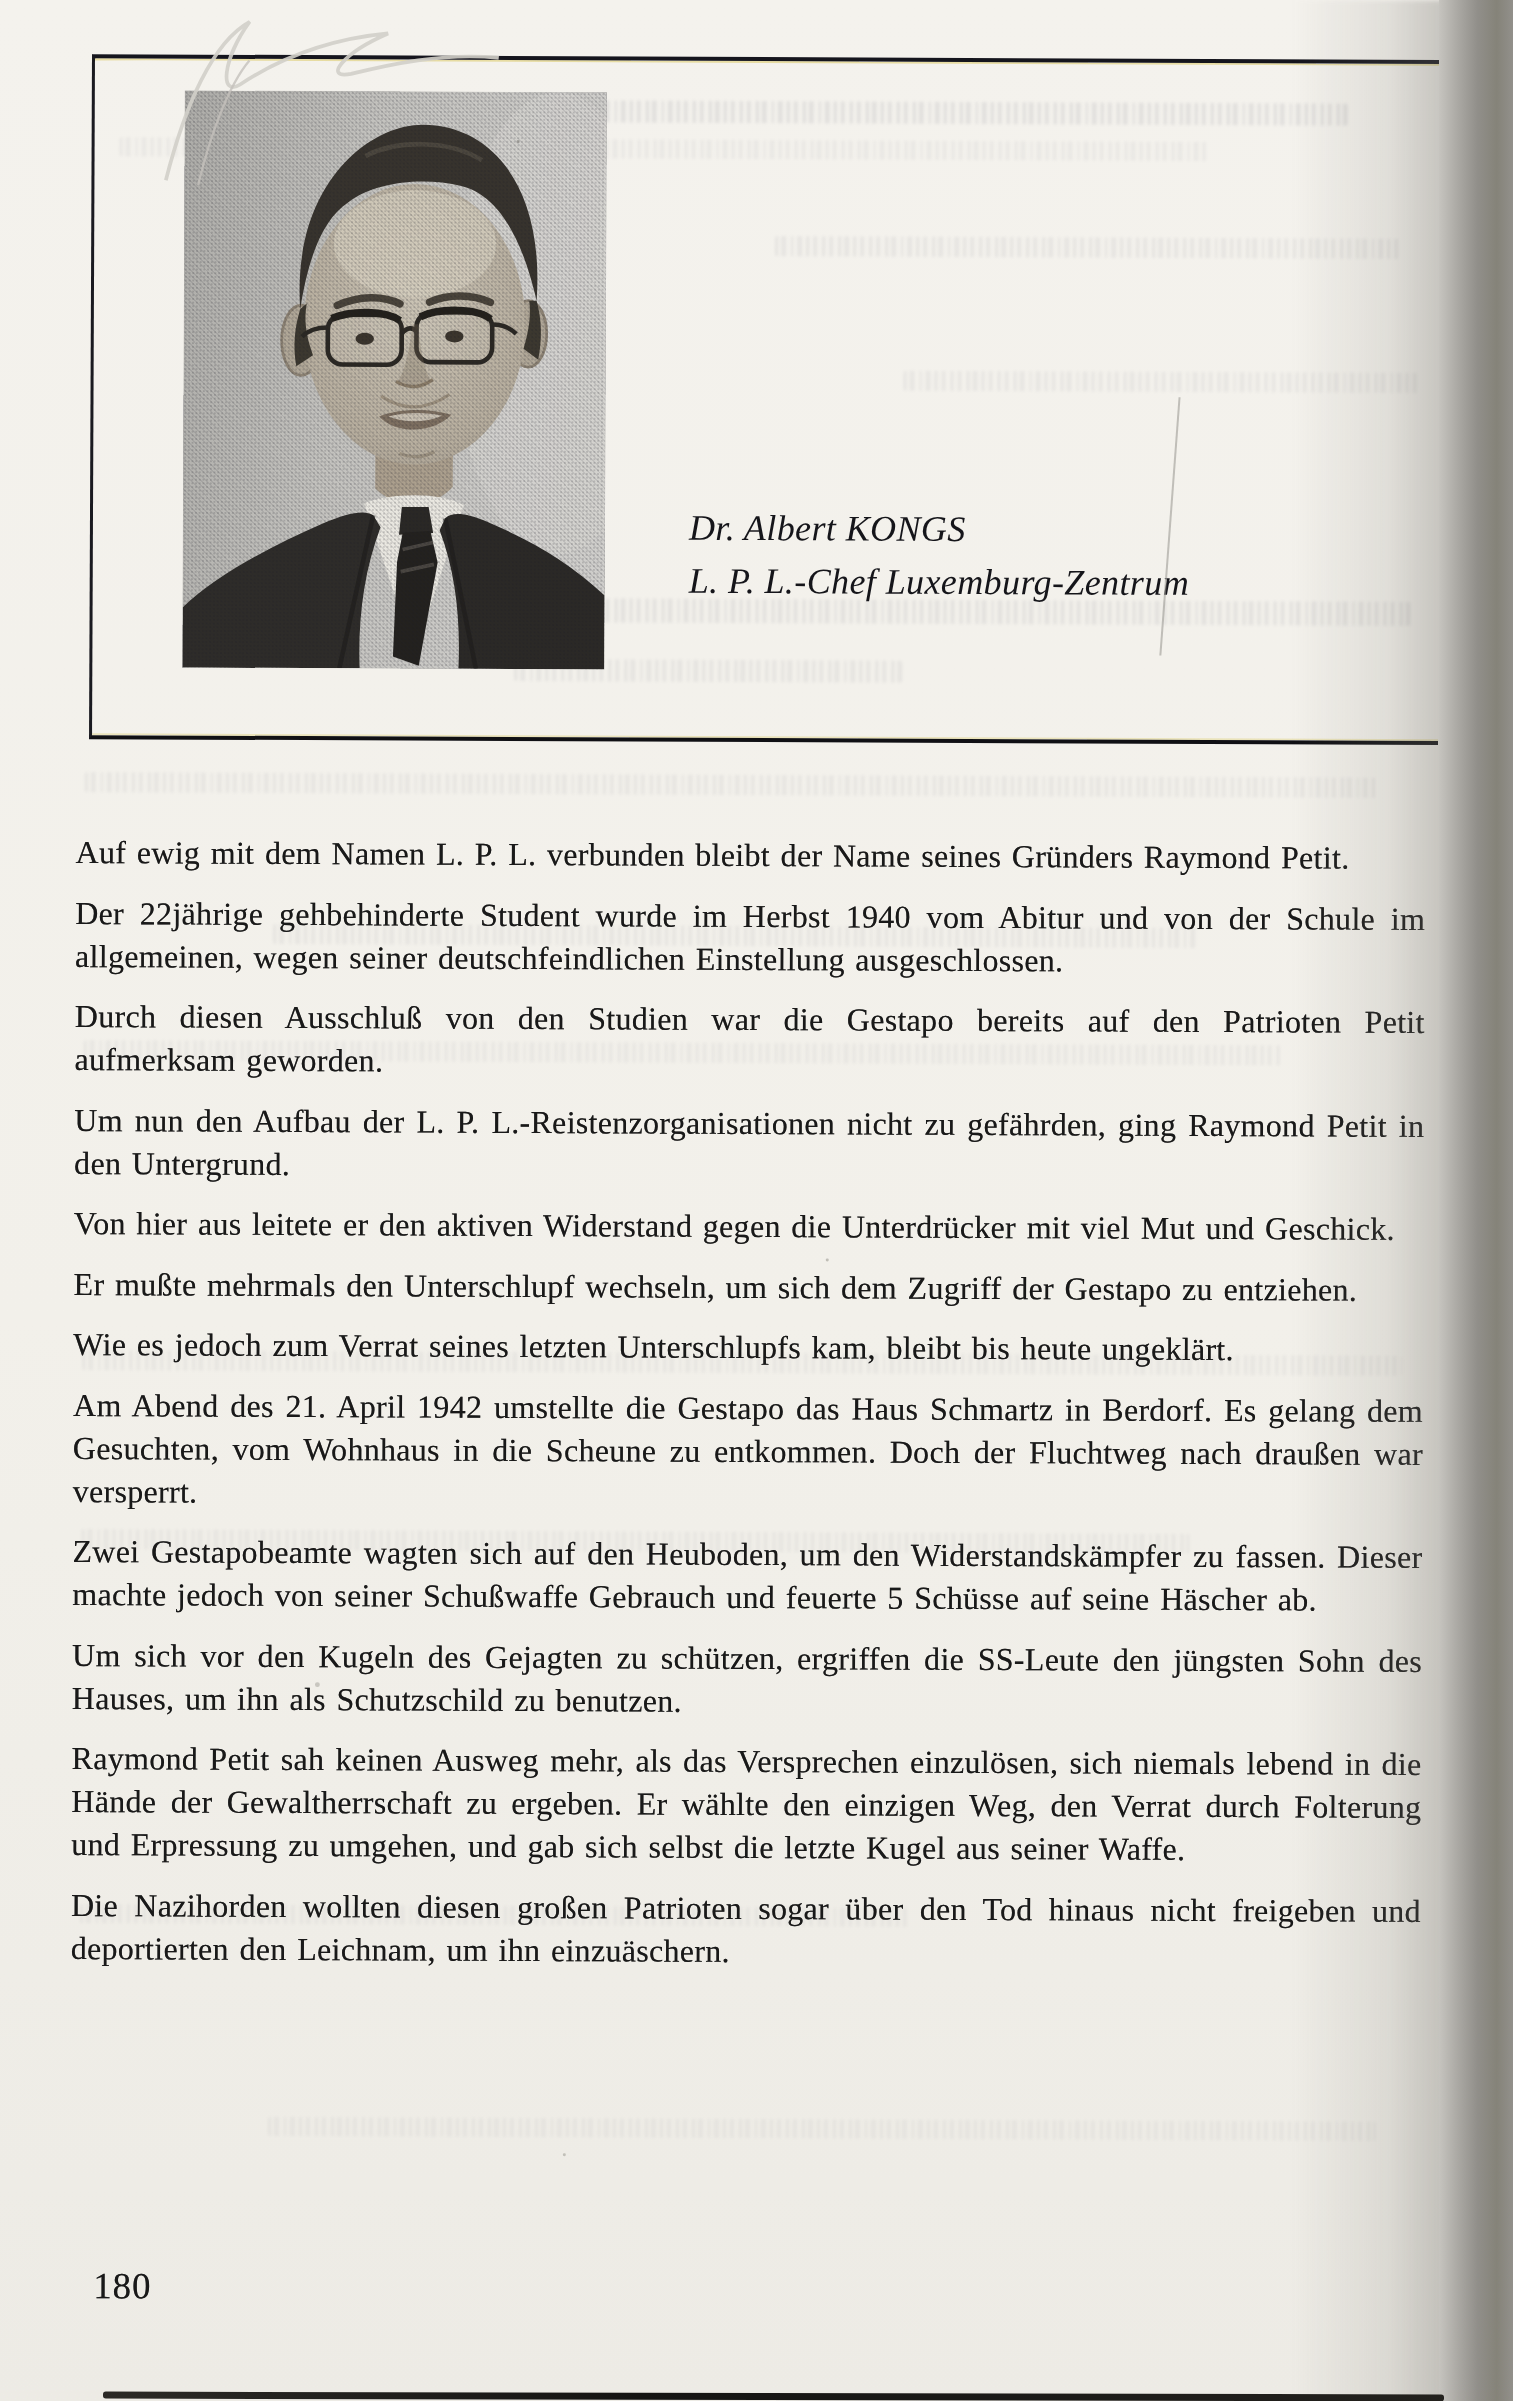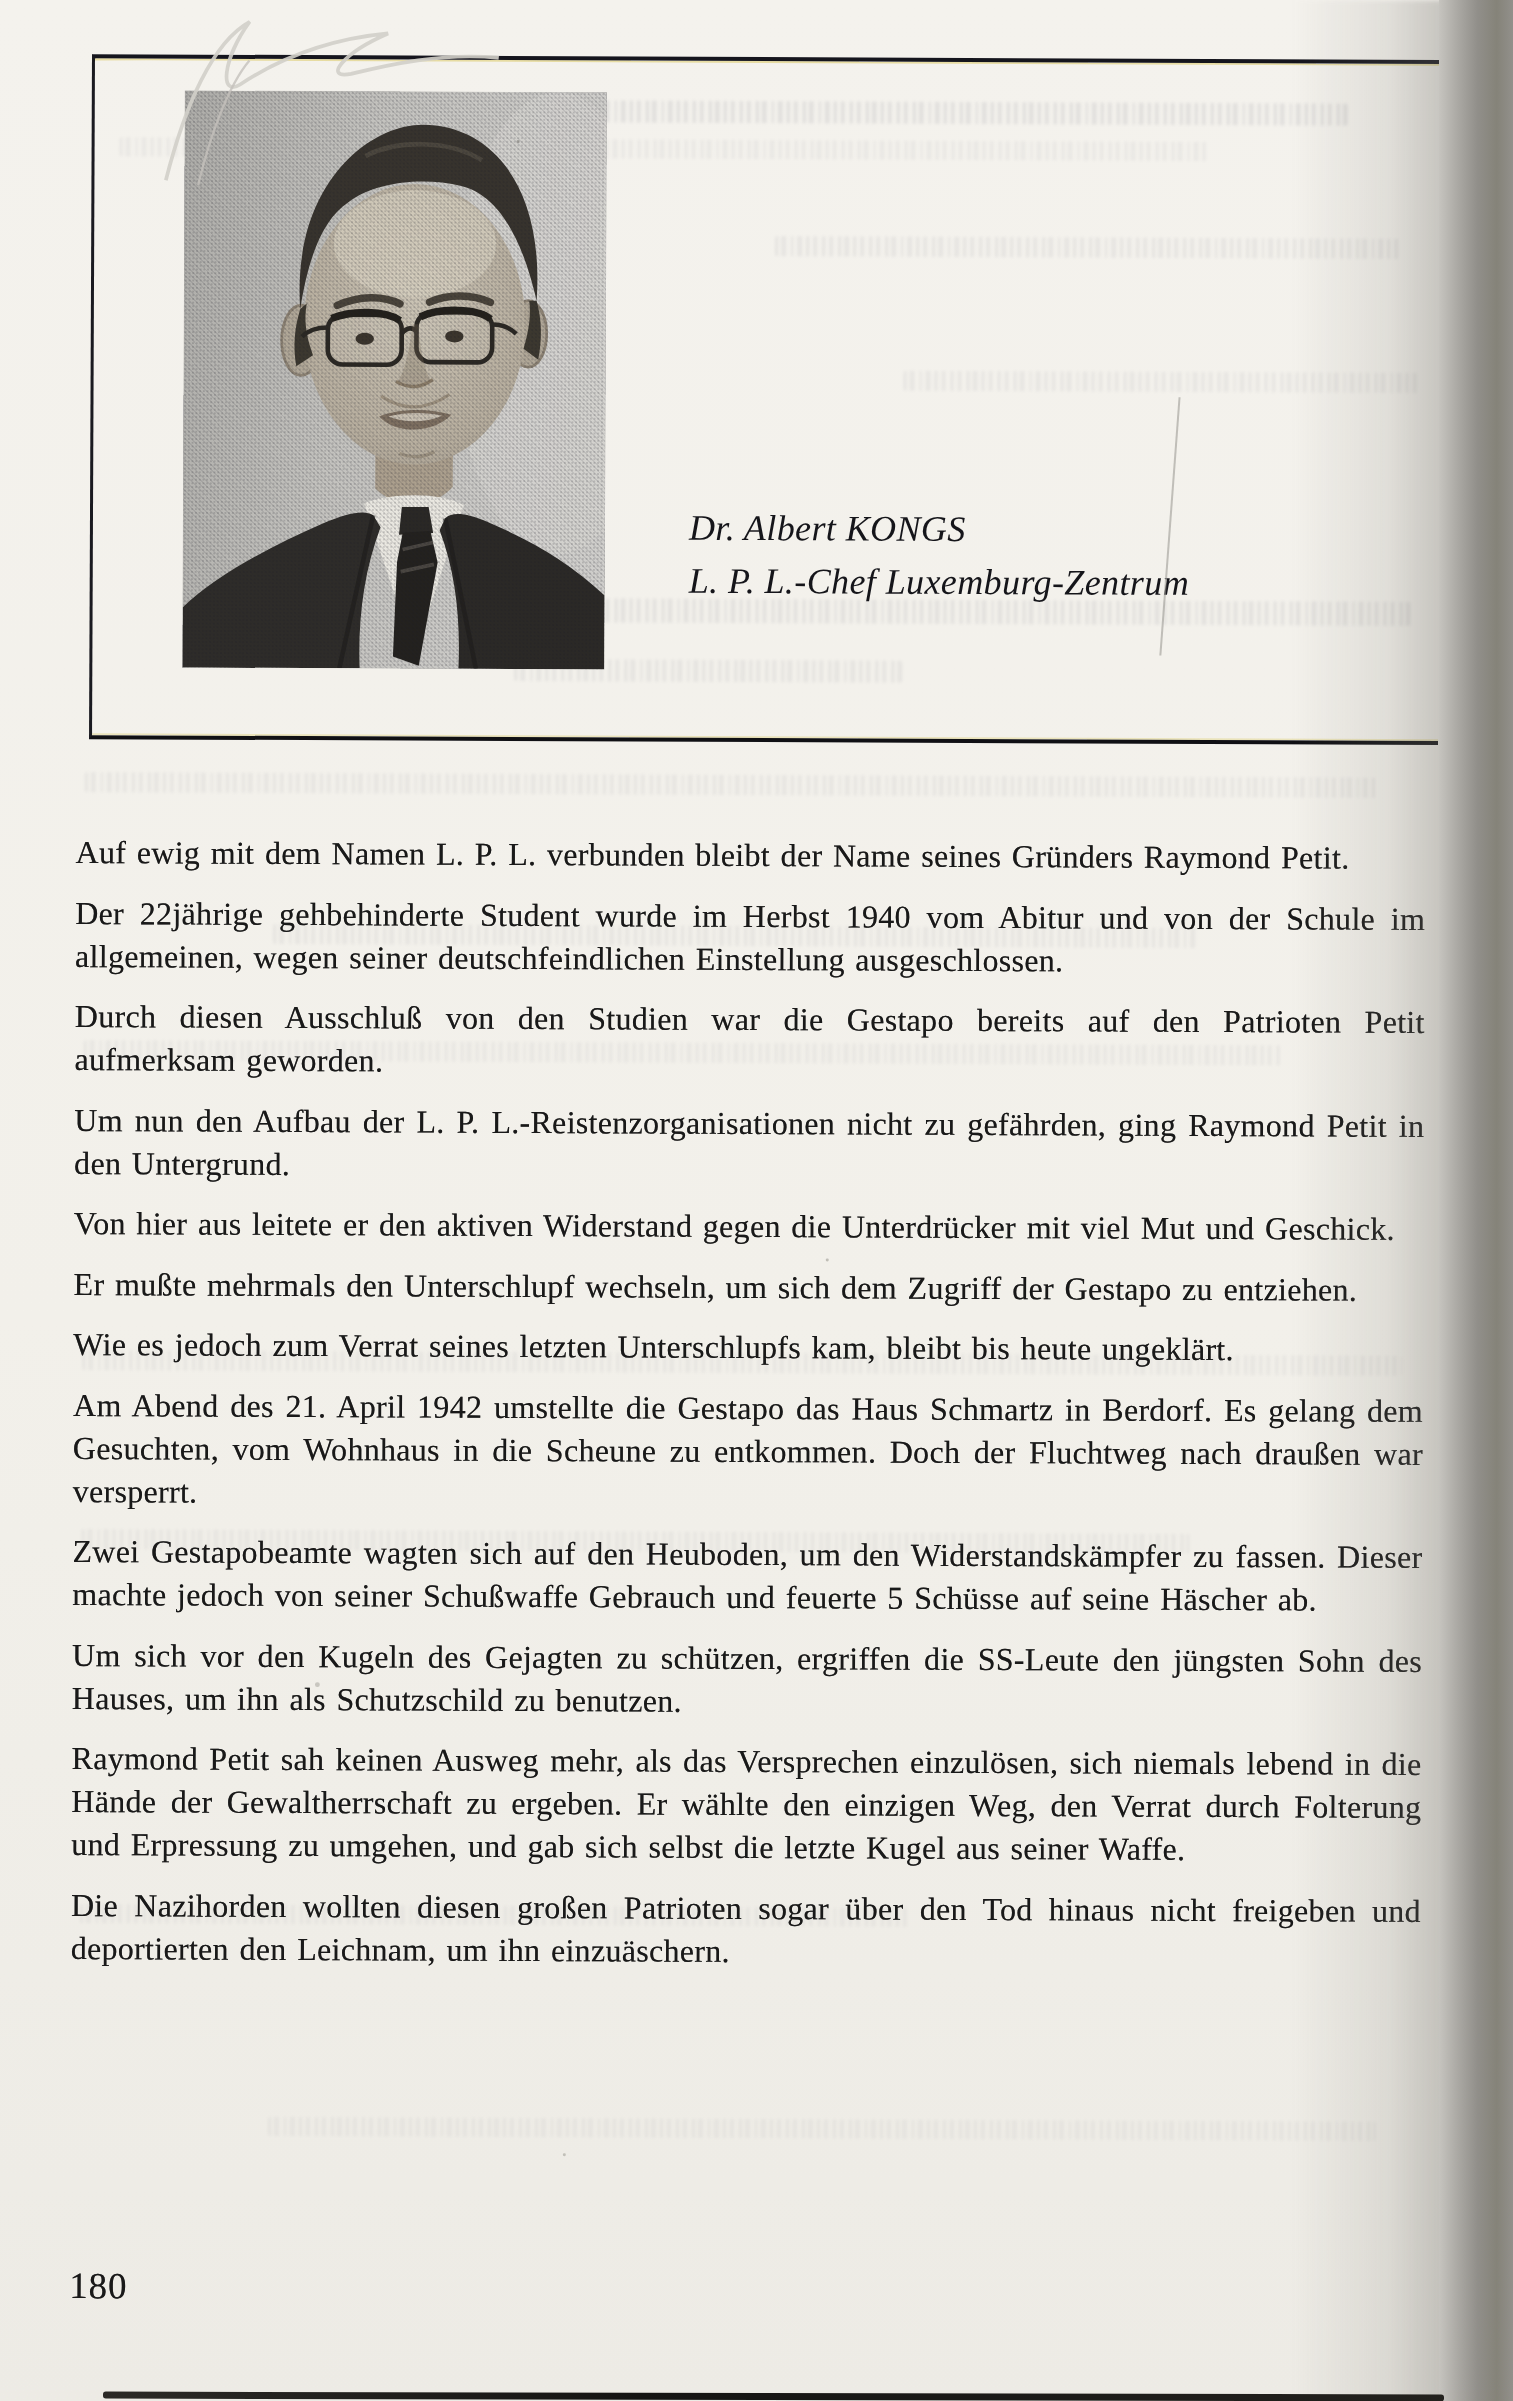--- a/index.html
+++ b/index.html
@@ -28,21 +28,21 @@
     background-image:
       repeating-linear-gradient(45deg, rgba(35,35,48,.10) 0 1.4px, rgba(0,0,0,0) 1.4px 3.7px),
       radial-gradient(rgba(25,25,35,.16) 1px, rgba(0,0,0,0) 1.2px);
     background-size:auto, 3.7px 3.7px;
   }
   .caption{position:absolute;left:691px;top:499px;font-style:italic;font-size:36px;line-height:53px;color:#15151a;letter-spacing:0.4px;}
 
   
   .body-text{position:absolute;left:79px;top:831px;width:1350px;font-size:32px;line-height:43px;}
   .body-text p{margin:0 0 17.5px 0;text-align:justify;letter-spacing:0.3px;word-spacing:2.3px;text-shadow:0 0 0.5px rgba(10,10,10,.6);}
-  .page-number{position:absolute;left:79px;top:2264px;font-size:37px;letter-spacing:0.9px;text-shadow:0 0 0.5px rgba(10,10,10,.6);}
+  .page-number{position:absolute;left:103px;top:2264px;font-size:37px;letter-spacing:0.9px;text-shadow:0 0 0.5px rgba(10,10,10,.6);}
 
   
   .ghost{position:absolute;filter:blur(1.6px);border-radius:2.8px;pointer-events:none;
     background:repeating-linear-gradient(90deg, rgba(100,100,115,1) 0 2.8px, rgba(100,100,115,0) 2.8px 6.5px,
       rgba(100,100,115,.85) 6.5px 11px, rgba(100,100,115,0) 11px 15.7px);}
   .scratch{position:absolute;left:1171px;top:392px;width:1.8px;height:259px;background:rgba(150,148,142,.55);transform:rotate(4deg);}
   .specks{position:absolute;left:517px;top:138px;width:2.8px;height:2.8px;border-radius:50%;background:rgba(120,118,112,.5);
     box-shadow:314px 1117px 0 rgba(130,128,120,.45), -194px 1544px 0 0.9px rgba(140,138,130,.4), 55px 2013px 0 rgba(150,148,140,.5);}
   .squiggle{position:absolute;left:111px;top:-5.5px;pointer-events:none;}
 

